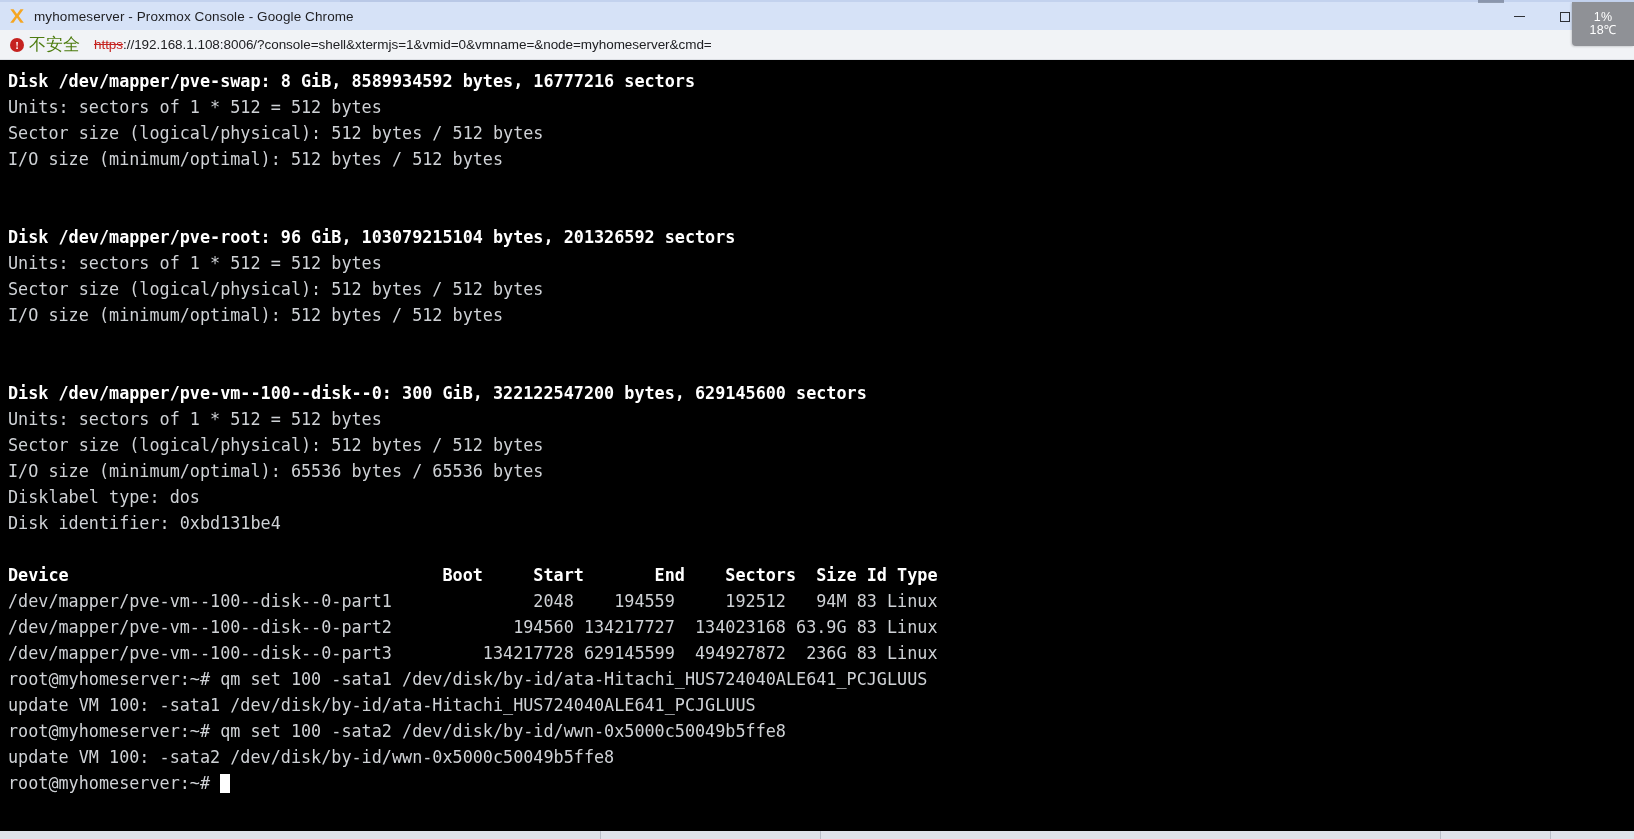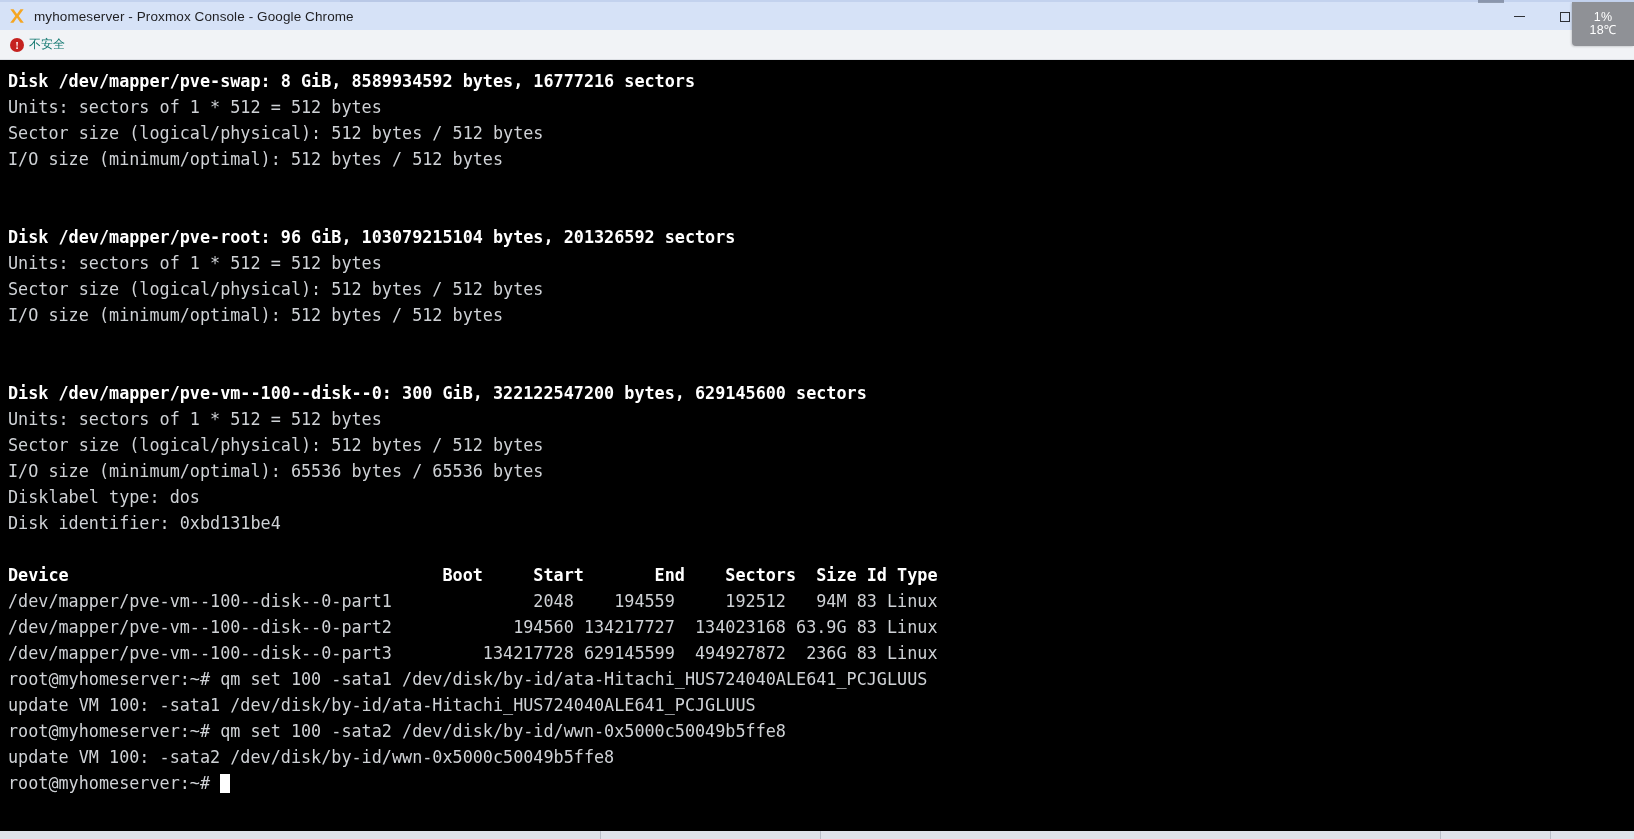--- a/index.html
+++ b/index.html
@@ -142,22 +142,22 @@
     background: #c5221f;
     color: #fff;
     font-size: 11px;
     font-weight: bold;
     line-height: 14px;
     text-align: center;
     margin-right: 5px;
     font-family: "Liberation Serif", serif;
   }
   #not-secure .ns-text {
-    font-size: 12px;
-    color: #0f766e;
+    font-size: 17px;
+    color: #4d7c0f;
     white-space: nowrap;
   }
   #url-line {
     font-size: 13.5px;
     color: #202124;
     white-space: nowrap;
     letter-spacing: -.05px;
   }
   #url-line .scheme {
     color: #c5221f;
@@ -238,20 +238,21 @@
       <span class="w-top">1%</span>
       <span class="w-bot">18℃</span>
     </div>
   </div>
 
   <div id="omnibox-row">
     <span id="not-secure">
       <span class="ns-icon">!</span>
       <span class="ns-text">不安全</span>
     </span>
+    <span id="url-line"><span class="scheme">https</span><span>://192.168.1.108:8006/?console=shell&amp;xtermjs=1&amp;vmid=0&amp;vmname=&amp;node=myhomeserver&amp;cmd=</span></span>
   </div>
 
   <div id="terminal">
     <div id="term-lines"><div class="tline bold">Disk /dev/mapper/pve-swap: 8 GiB, 8589934592 bytes, 16777216 sectors</div><div class="tline">Units: sectors of 1 * 512 = 512 bytes</div><div class="tline">Sector size (logical/physical): 512 bytes / 512 bytes</div><div class="tline">I/O size (minimum/optimal): 512 bytes / 512 bytes</div><div class="tline"></div><div class="tline"></div><div class="tline bold">Disk /dev/mapper/pve-root: 96 GiB, 103079215104 bytes, 201326592 sectors</div><div class="tline">Units: sectors of 1 * 512 = 512 bytes</div><div class="tline">Sector size (logical/physical): 512 bytes / 512 bytes</div><div class="tline">I/O size (minimum/optimal): 512 bytes / 512 bytes</div><div class="tline"></div><div class="tline"></div><div class="tline bold">Disk /dev/mapper/pve-vm--100--disk--0: 300 GiB, 322122547200 bytes, 629145600 sectors</div><div class="tline">Units: sectors of 1 * 512 = 512 bytes</div><div class="tline">Sector size (logical/physical): 512 bytes / 512 bytes</div><div class="tline">I/O size (minimum/optimal): 65536 bytes / 65536 bytes</div><div class="tline">Disklabel type: dos</div><div class="tline">Disk identifier: 0xbd131be4</div><div class="tline"></div><div class="tline bold">Device                                     Boot     Start       End    Sectors  Size Id Type</div><div class="tline">/dev/mapper/pve-vm--100--disk--0-part1              2048    194559     192512   94M 83 Linux</div><div class="tline">/dev/mapper/pve-vm--100--disk--0-part2            194560 134217727  134023168 63.9G 83 Linux</div><div class="tline">/dev/mapper/pve-vm--100--disk--0-part3         134217728 629145599  494927872  236G 83 Linux</div><div class="tline">root@myhomeserver:~# qm set 100 -sata1 /dev/disk/by-id/ata-Hitachi_HUS724040ALE641_PCJGLUUS</div><div class="tline">update VM 100: -sata1 /dev/disk/by-id/ata-Hitachi_HUS724040ALE641_PCJGLUUS</div><div class="tline">root@myhomeserver:~# qm set 100 -sata2 /dev/disk/by-id/wwn-0x5000c50049b5ffe8</div><div class="tline">update VM 100: -sata2 /dev/disk/by-id/wwn-0x5000c50049b5ffe8</div><div class="tline"><span>root@myhomeserver:~# </span><span class="cursor"></span></div></div>
   </div>
 
   <div id="taskbar">
       <span class="tick" style="margin-left: 300px; position: absolute; left: 300px;"></span>
       <span class="tick" style="margin-left: 410px; position: absolute; left: 410px;"></span>
       <span class="tick" style="margin-left: 720px; position: absolute; left: 720px;"></span>

